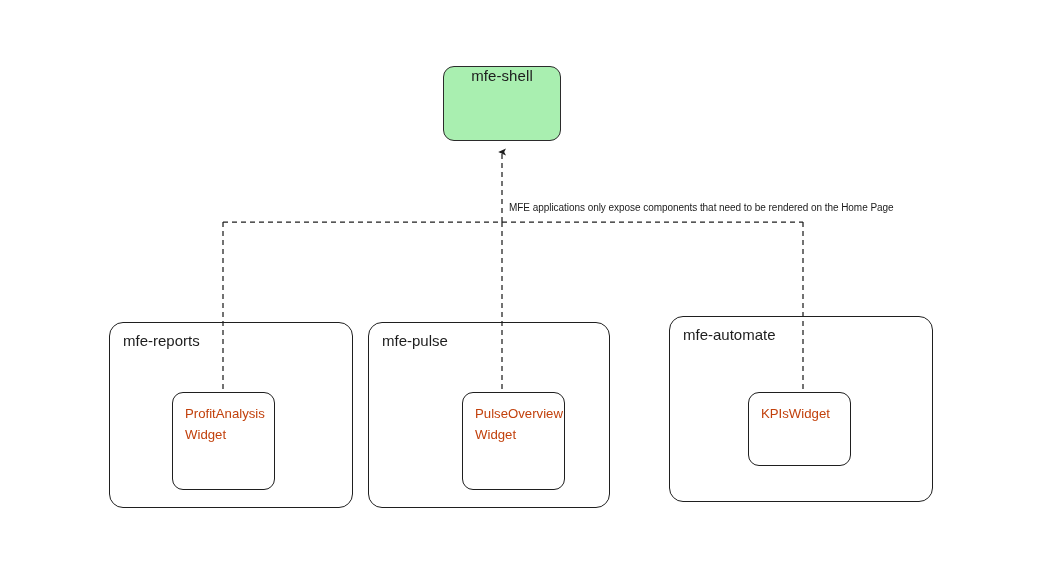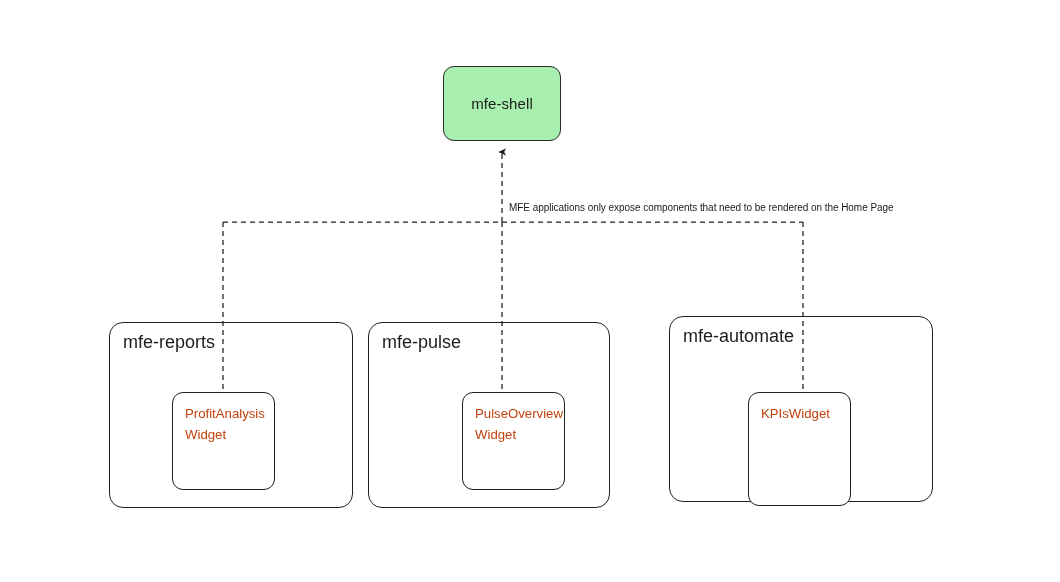--- a/index.html
+++ b/index.html
@@ -25,21 +25,21 @@
     position: absolute;
     left: 443px;
     top: 66px;
     width: 118px;
     height: 75px;
     background: #a9efb0;
     border: 1.3px solid #2b2b2b;
     border-radius: 11px;
     box-sizing: border-box;
     display: flex;
-    align-items: center;
+    align-items: flex-start;
     justify-content: center;
   }
   .shell-label {
     font-size: 15px;
     color: #1d1d1d;
     letter-spacing: 0.1px;
     white-space: nowrap;
   }
 
   
@@ -47,21 +47,21 @@
     position: absolute;
     box-sizing: border-box;
     background: #ffffff;
     border: 1.3px solid #1f1f1f;
     border-radius: 14px;
   }
   .mfe-container-label {
     position: absolute;
     left: 13px;
     top: 9px;
-    font-size: 18px;
+    font-size: 15px;
     color: #1d1d1d;
     white-space: nowrap;
   }
 
   
   .widget-node {
     position: absolute;
     box-sizing: border-box;
     background: #ffffff;
     border: 1.2px solid #1f1f1f;
@@ -145,20 +145,20 @@
   <div class="widget-node" style="left:462px; top:392px; width:103px; height:98px;">
     <div class="widget-label">
       <div>PulseOverview</div>
       <div>Widget</div>
     </div>
   </div>
 
   <div class="mfe-container" style="left:669px; top:316px; width:264px; height:186px;">
     <span class="mfe-container-label">mfe-automate</span>
   </div>
-  <div class="widget-node" style="left:748px; top:392px; width:103px; height:114px;">
+  <div class="widget-node" style="left:748px; top:392px; width:103px; height:74px;">
     <div class="widget-label">
       <div>KPIsWidget</div>
       <div></div>
     </div>
   </div>
 
 </div>
 
 </body></html>

